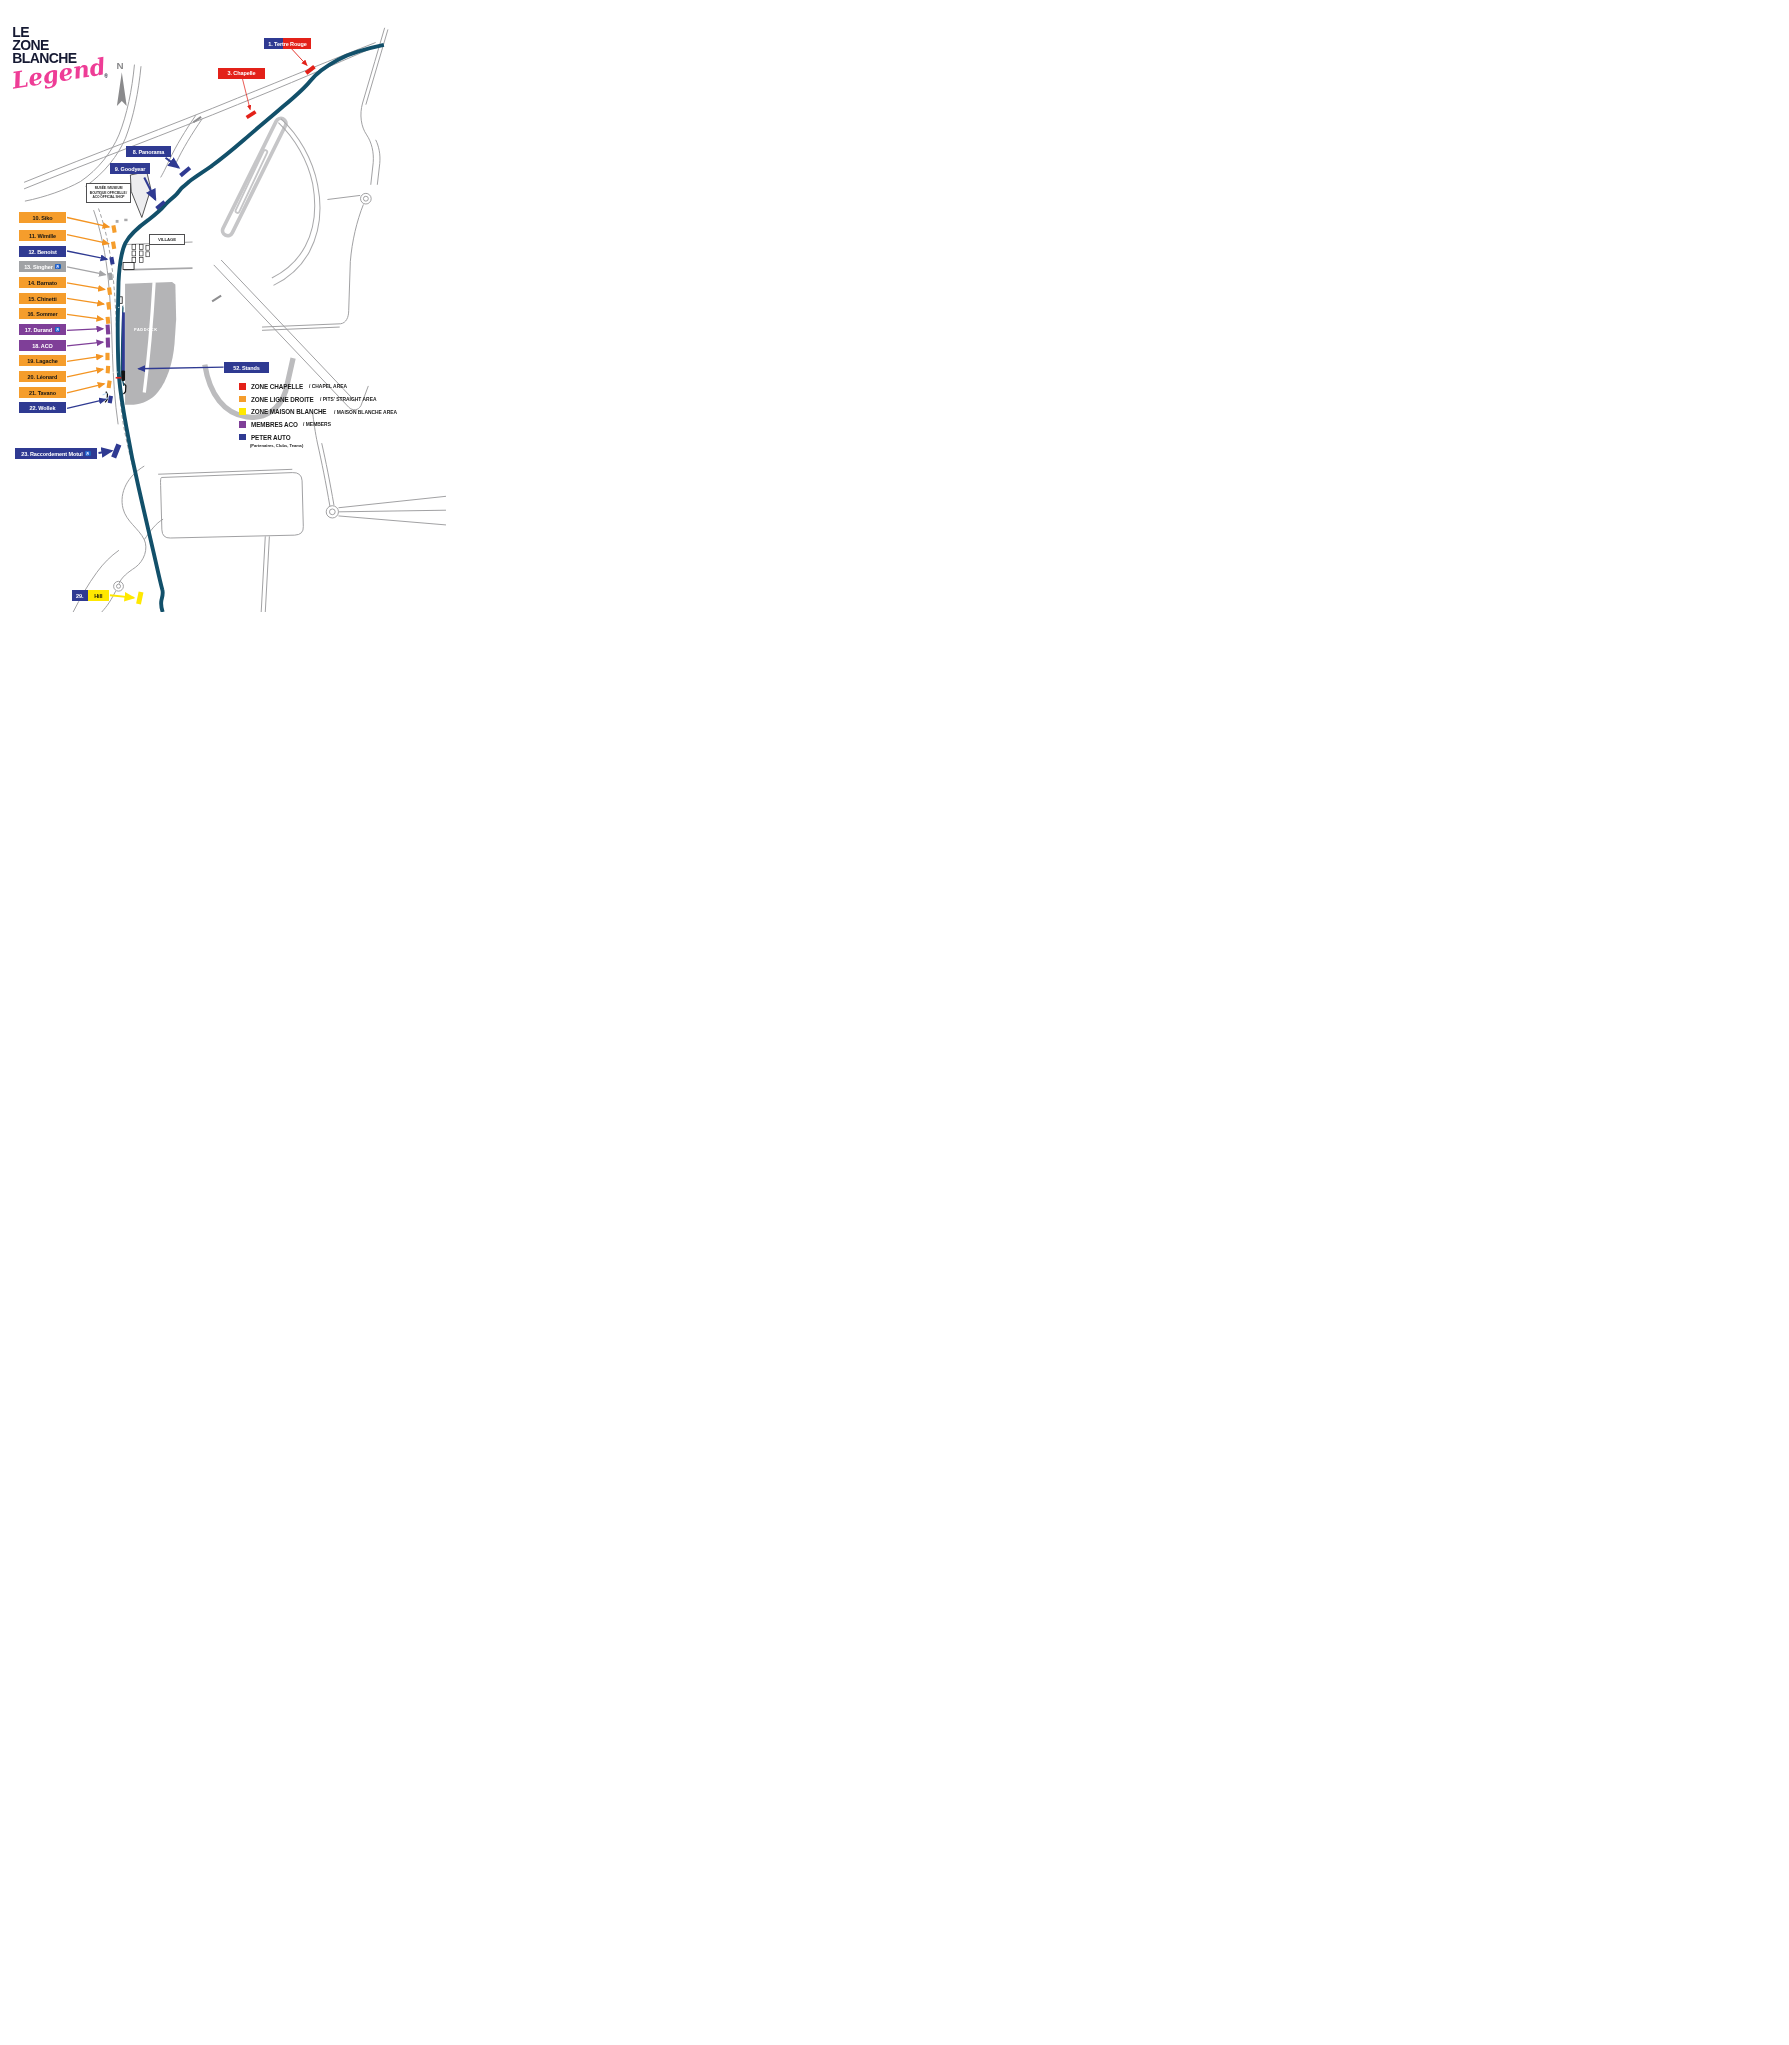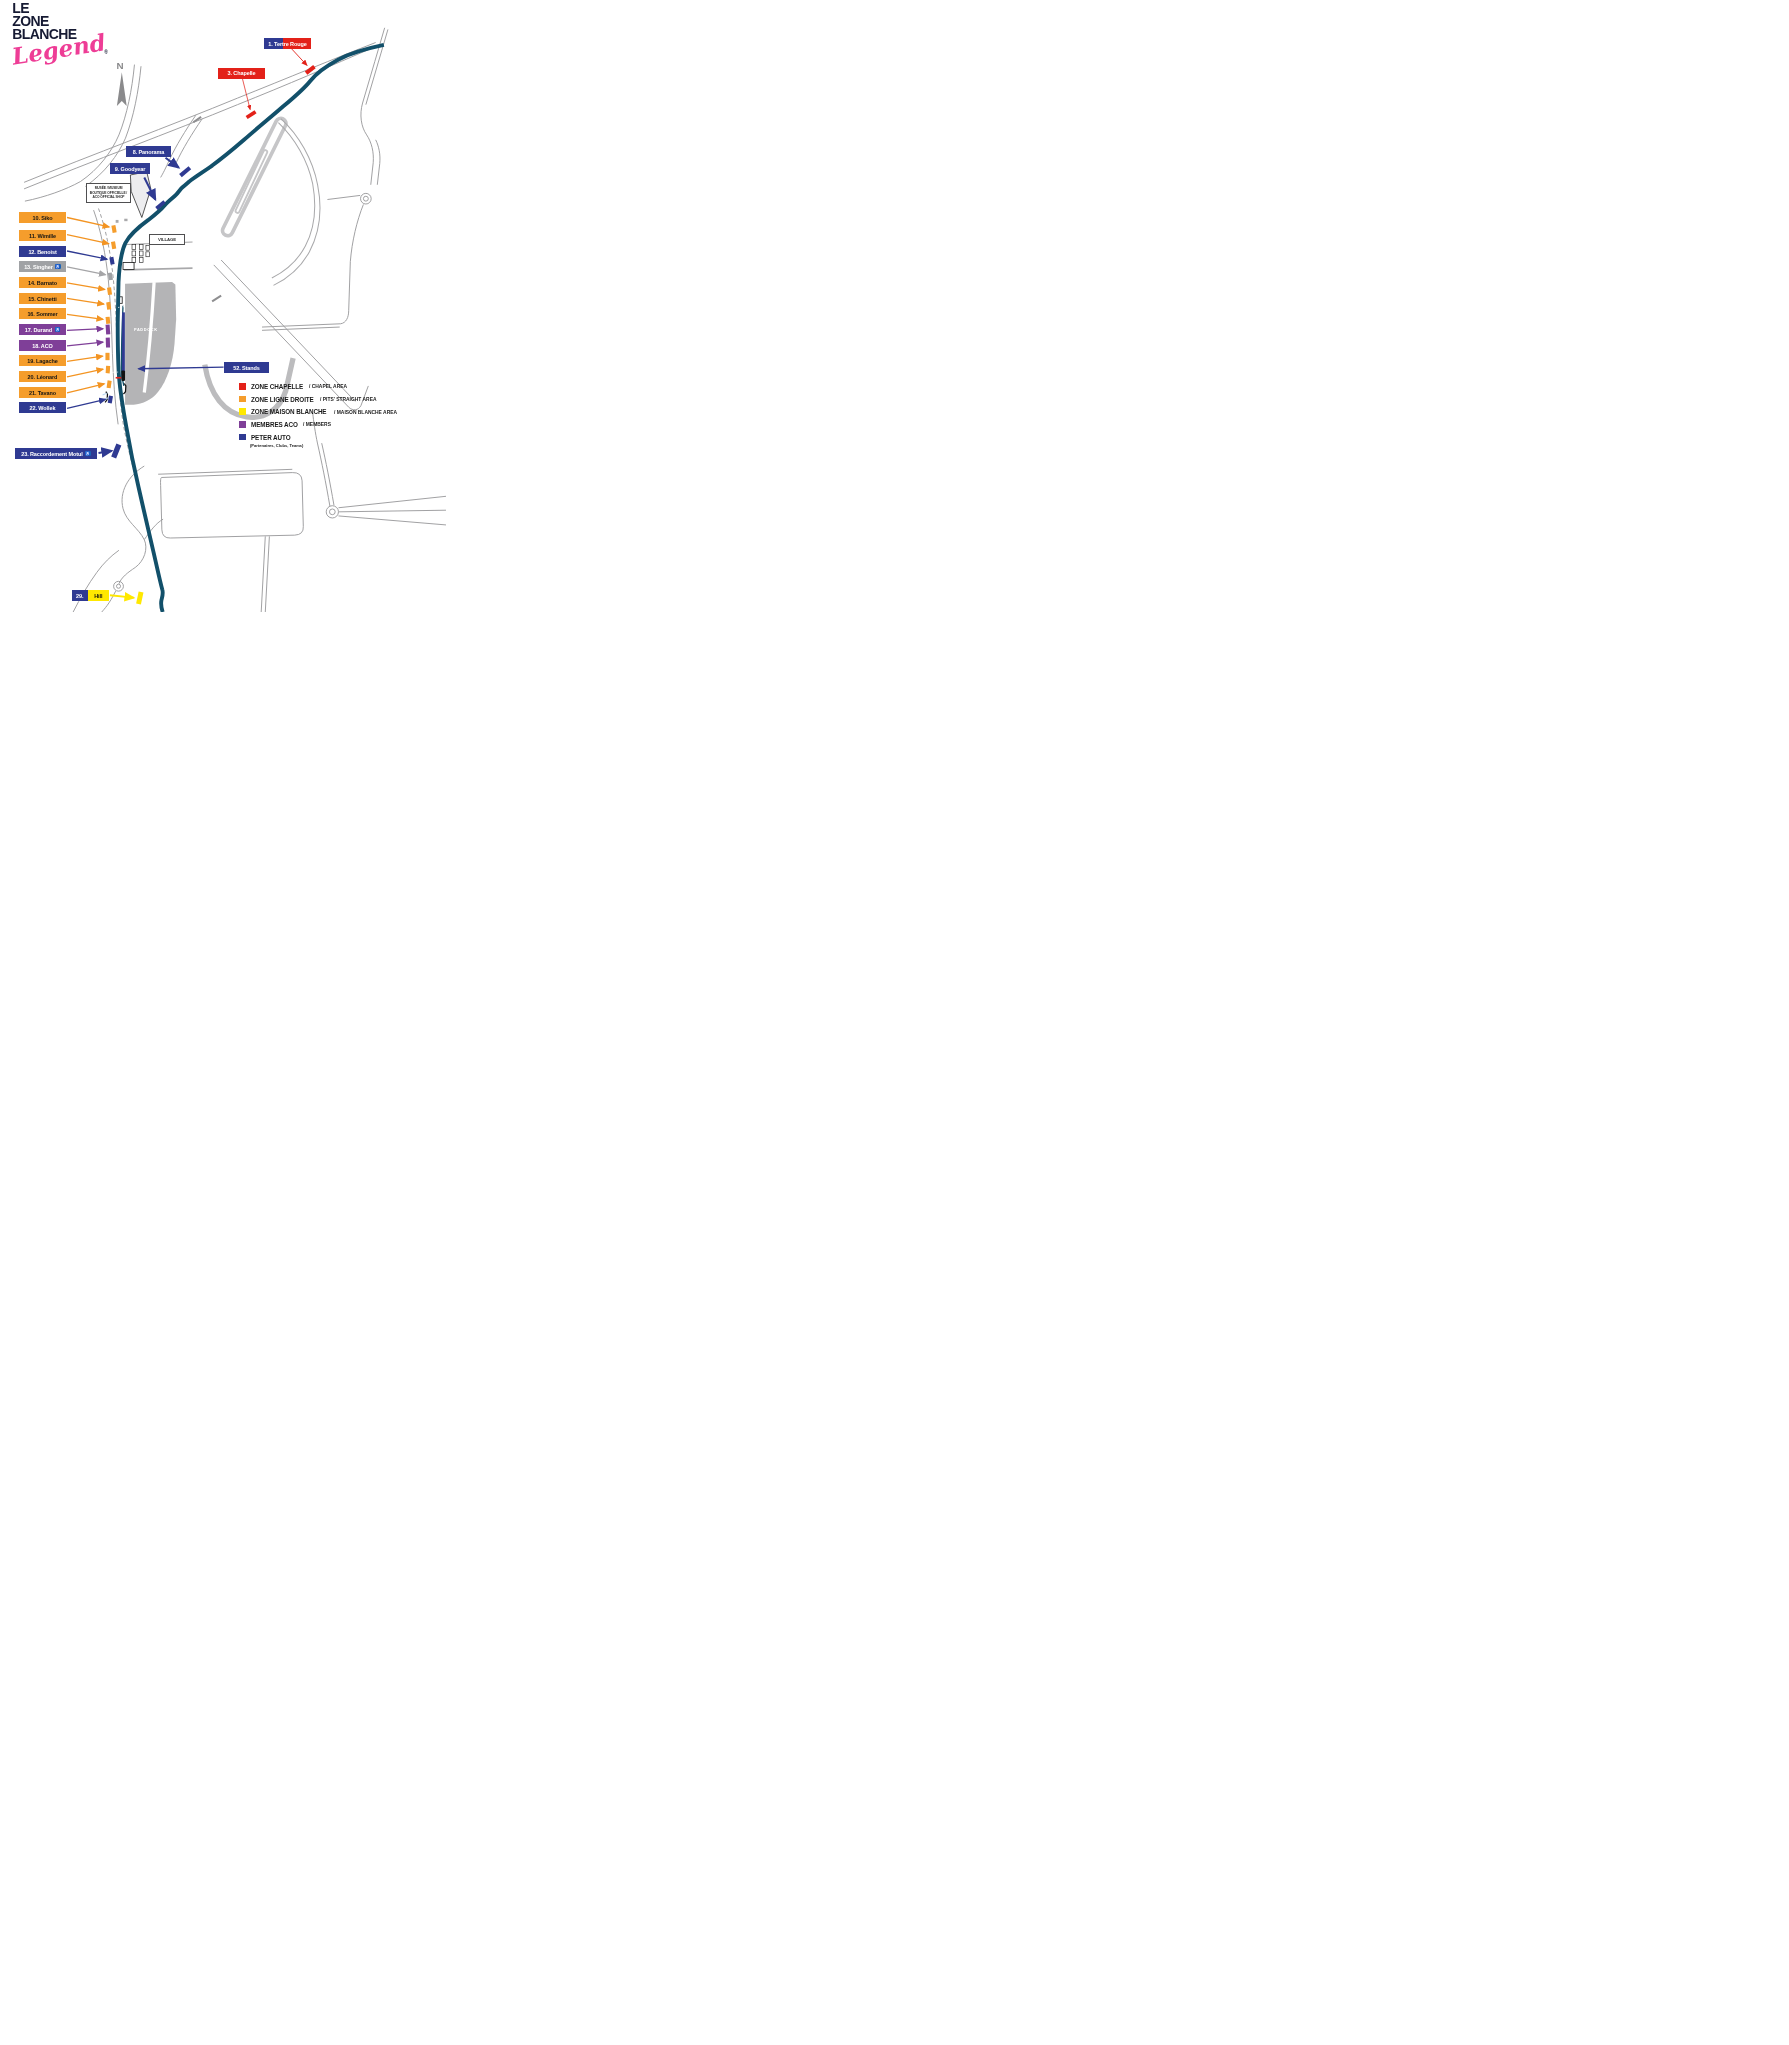--- a/index.html
+++ b/index.html
@@ -17,21 +17,21 @@
   .bg-purple{background:#7f3f98;color:#ffffff;}
   .split-tr{background:linear-gradient(90deg,#2f3a92 0 40%,#e32119 40% 100%);color:#fff;}
   .split-hill{padding:0;}
   .split-hill .num{background:#2f3a92;color:#fff;width:15.5px;height:100%;display:flex;align-items:center;justify-content:center;}
   .split-hill .nam{background:#ffe800;color:#111;flex:1;height:100%;display:flex;align-items:center;justify-content:center;}
   .whitebox{background:#fff;border:1px solid #4f4f51;color:#2b2b2b;text-align:center;}
   #museum-box{font-size:3.3px;line-height:1.3;font-weight:600;flex-direction:column;justify-content:center;}
   #village-box{font-size:4.3px;font-weight:600;color:#333;}
   #paddock-text{position:absolute;color:#ffffff;font-size:3.9px;letter-spacing:0.6px;font-weight:600;}
   
-  #logo{position:absolute;left:12.3px;top:2px;width:98px;}
+  #logo{position:absolute;left:12.3px;top:26px;width:98px;}
   #logo .big{font-size:14px;line-height:.92;font-weight:800;letter-spacing:-0.6px;color:#161a33;}
   #logo-script{position:absolute;left:-2.5px;top:41px;font-family:"DejaVu Serif",serif;font-style:italic;
       font-weight:bold;font-size:23px;color:#ee3d96;transform:rotate(-9deg);transform-origin:left top;}
   #logo-reg{position:absolute;left:92px;top:48px;font-size:4.9px;color:#161a33;font-weight:700;}
   
   #map-legend{position:absolute;left:239px;top:380px;width:196px;color:#1a1a1a;}
   .lg-row{position:relative;height:12.7px;display:flex;align-items:center;}
   .lg-sq{width:6.5px;height:6.5px;margin-right:5.3px;flex:0 0 6.5px;}
   .lg-big{font-size:6.8px;font-weight:700;letter-spacing:-0.1px;display:inline-block;transform:scaleX(.93);transform-origin:left center;white-space:nowrap;}
   .lg-small{font-size:5.3px;font-weight:600;display:inline-block;transform:scaleX(.93);transform-origin:left center;white-space:nowrap;margin-left:1.6px;}

